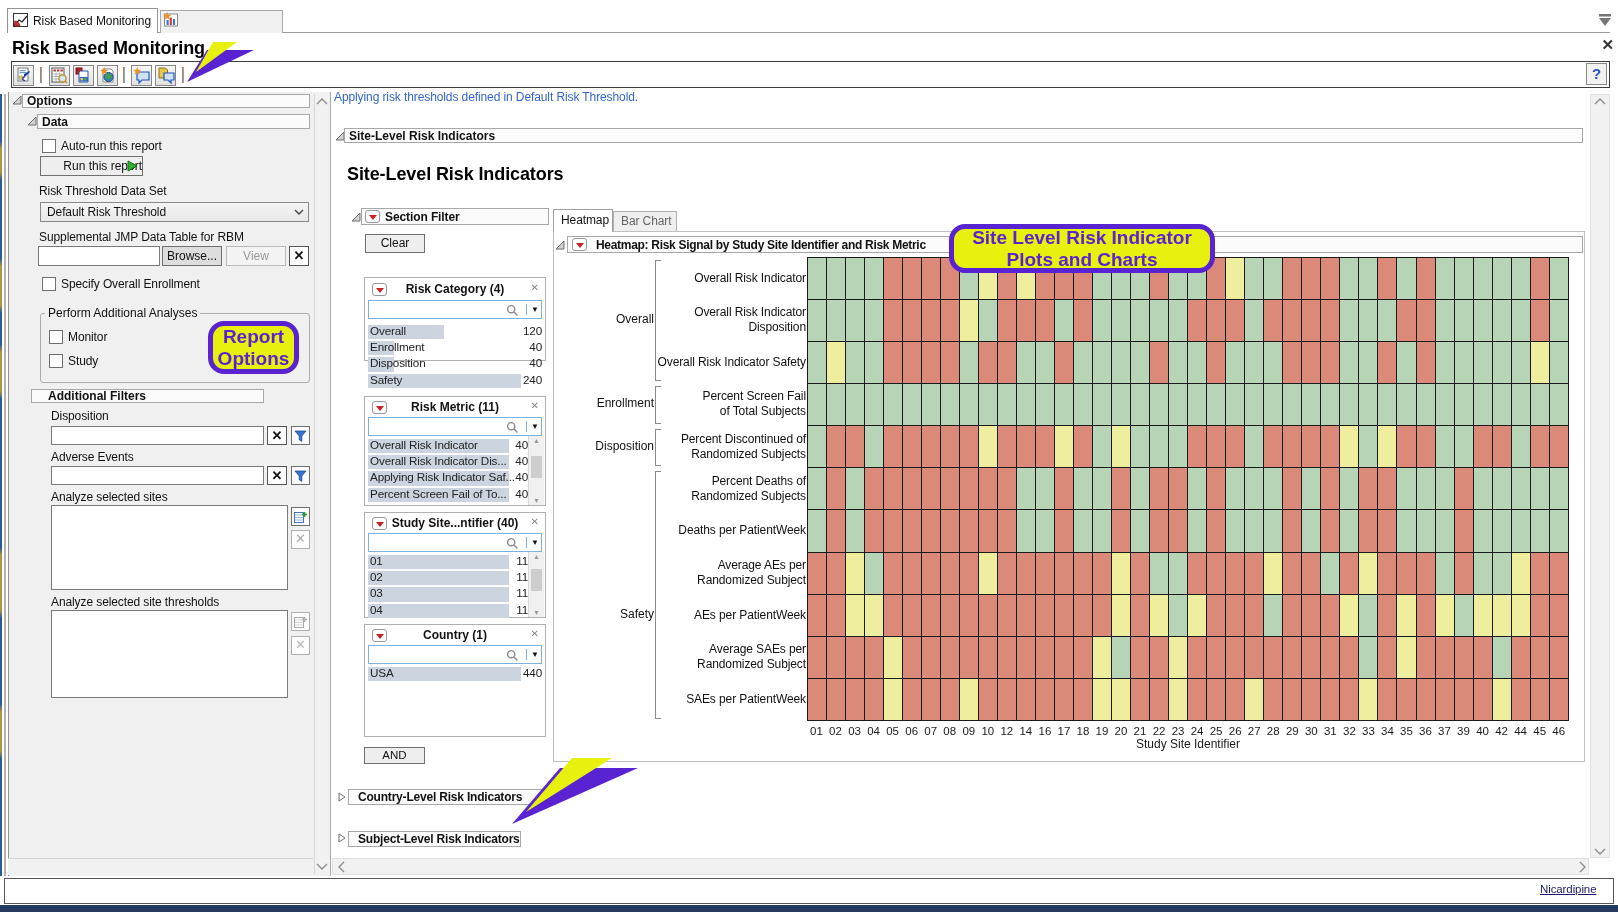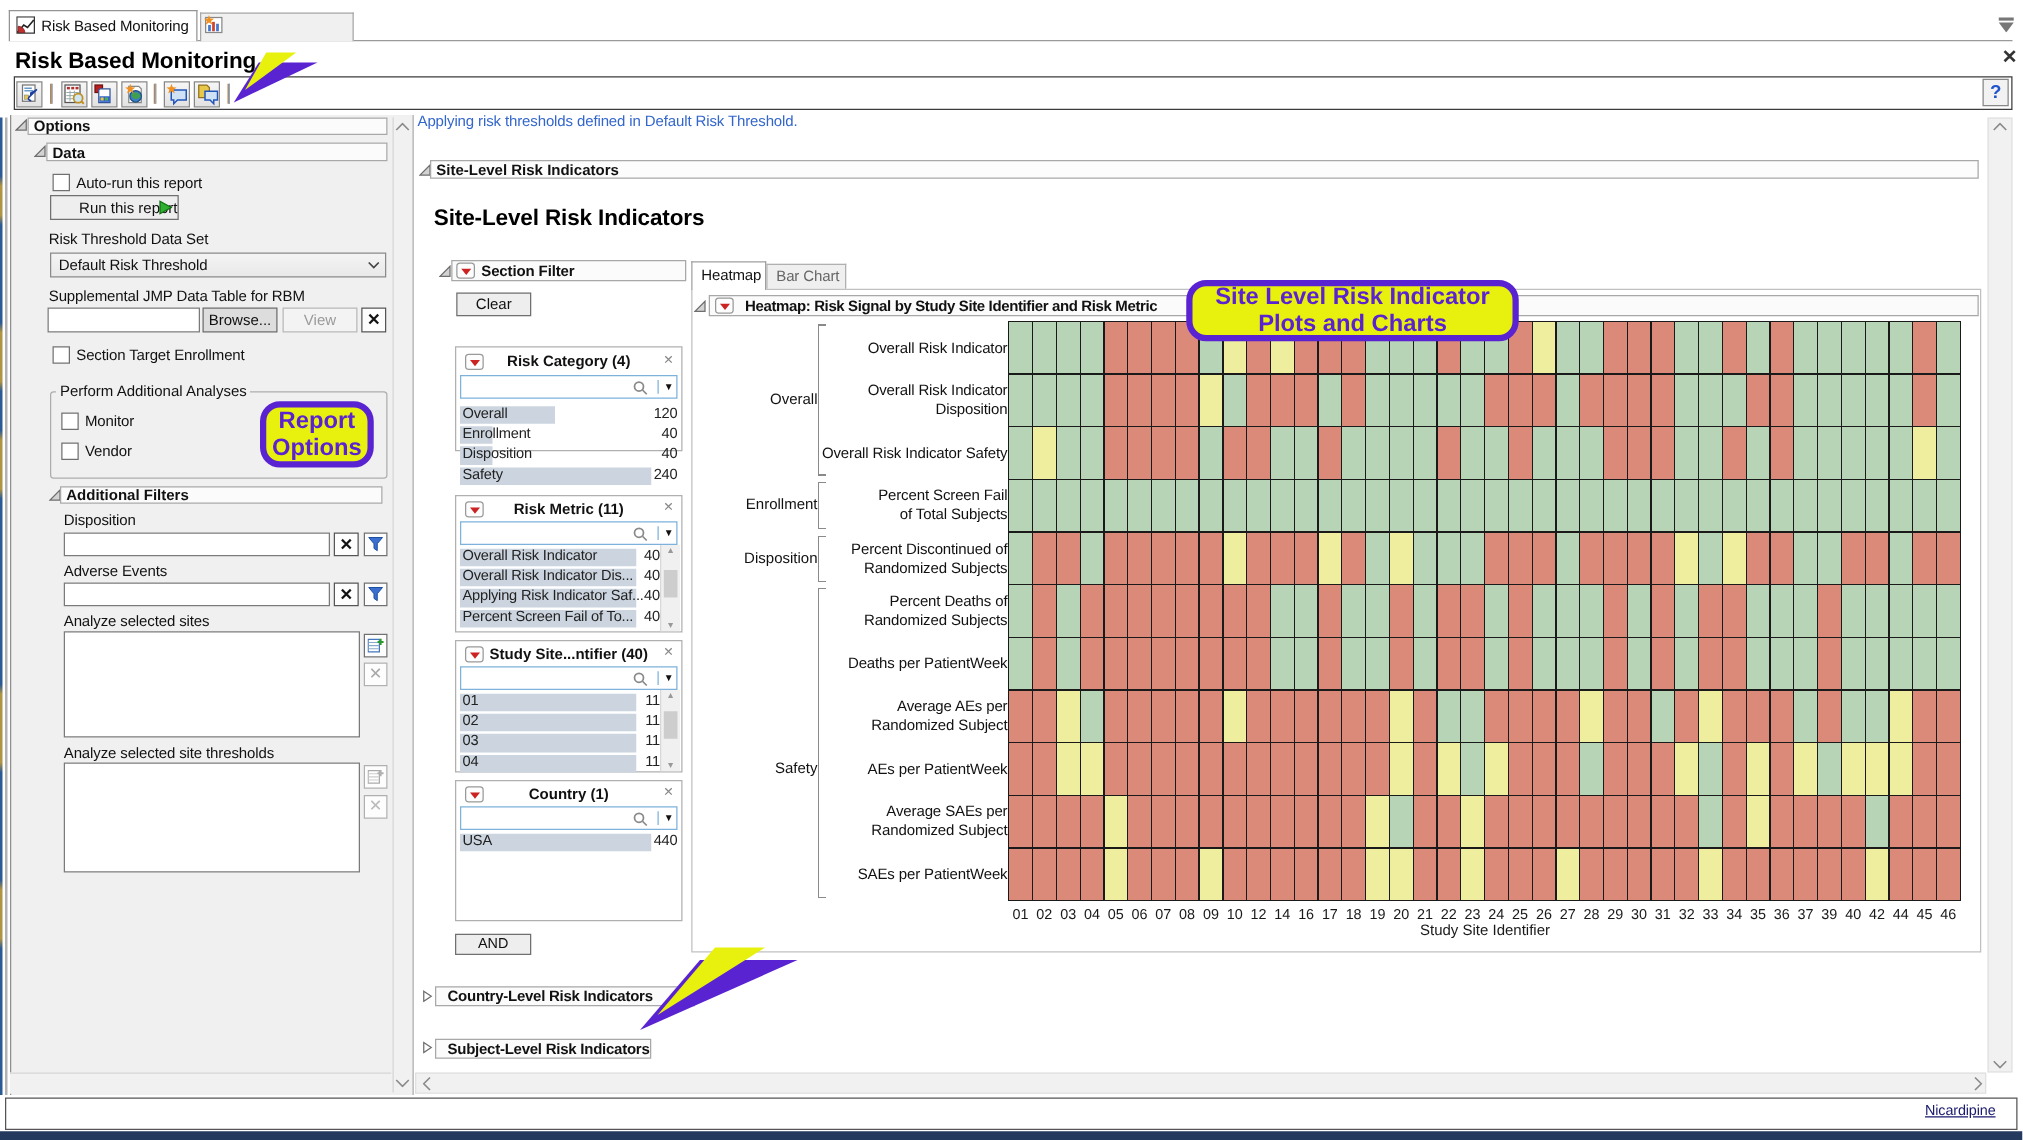--- a/index.html
+++ b/index.html
@@ -153,34 +153,34 @@
       <polyline points="1,1 5,5 9,1" fill="none" stroke="#444" stroke-width="1.4"></polyline>
     </svg>
 
 <div class="lbl" style="left:39px;top:230px">Supplemental JMP Data Table for RBM</div>
 <div class="inp" style="left:38px;top:246px;width:122px;height:20px"></div>
 <div class="btn" style="left:162px;top:246px;width:60px;height:20px;line-height:18px;background:#ddd">Browse...</div>
 <div class="btn" style="left:226px;top:246px;width:60px;height:20px;line-height:18px;color:#9a9a9a;border-color:#b8b8b8;background:#f3f3f3">View</div>
 <div class="xbtn" style="left:289px;top:246px;width:20px;height:20px;font-size:13px;line-height:18px">✕</div>
 
 <div class="chk" style="left:42px;top:277px"></div>
-<div class="lbl" style="left:61px;top:277px">Section Target Enrollment</div>
+<div class="lbl" style="left:61px;top:277px">Specify Overall Enrollment</div>
 
 <fieldset class="abs" style="left:40px;top:306px;width:270px;height:77px;border:1px solid #adadad;border-radius:3px">
 <legend style="font-size:12px;color:#111;margin-left:4px;padding:0 3px">Perform Additional Analyses</legend>
 </fieldset>
 <div class="chk" style="left:49px;top:330px"></div>
 <div class="lbl" style="left:68px;top:330px">Monitor</div>
 <div class="chk" style="left:49px;top:354px"></div>
-<div class="lbl" style="left:68px;top:354px">Vendor</div>
+<div class="lbl" style="left:68px;top:354px">Study</div>
 
 <svg class="tri" style="left:39px;top:391px" viewBox="0 0 10 10">
       <polygon points="1,9 9,9 9,1" fill="#d2d2d2" stroke="#6e6e6e"></polygon>
     </svg>
-<div class="hdrbox" style="left:48px;top:389px;width:258px;height:14px;line-height:13px;padding-left:4px">Additional Filters</div>
+<div class="hdrbox" style="left:31px;top:389px;width:233px;height:14px;line-height:13px;padding-left:16px">Additional Filters</div>
 
 <div class="lbl" style="left:51px;top:409px">Disposition</div>
 <div class="inp" style="left:51px;top:426px;width:213px;height:19px"></div>
 <div class="xbtn" style="left:267px;top:426px;width:20px;height:19px;font-size:13px;line-height:17px">✕</div>
 <div class="icbtn" style="left:291px;top:426px;width:19px;height:19px;padding-top:2px"><svg width="13" height="13" viewBox="0 0 13 13">
         <path d="M1 1 h11 l-4.2 5 v5.5 l-2.6 -1.8 v-3.7 Z" fill="#3a6fd0" stroke="#1d4fa0" stroke-width=".8"></path>
       </svg></div>
 
 <div class="lbl" style="left:51px;top:450px">Adverse Events</div>
 <div class="inp" style="left:51px;top:466px;width:213px;height:19px"></div>

